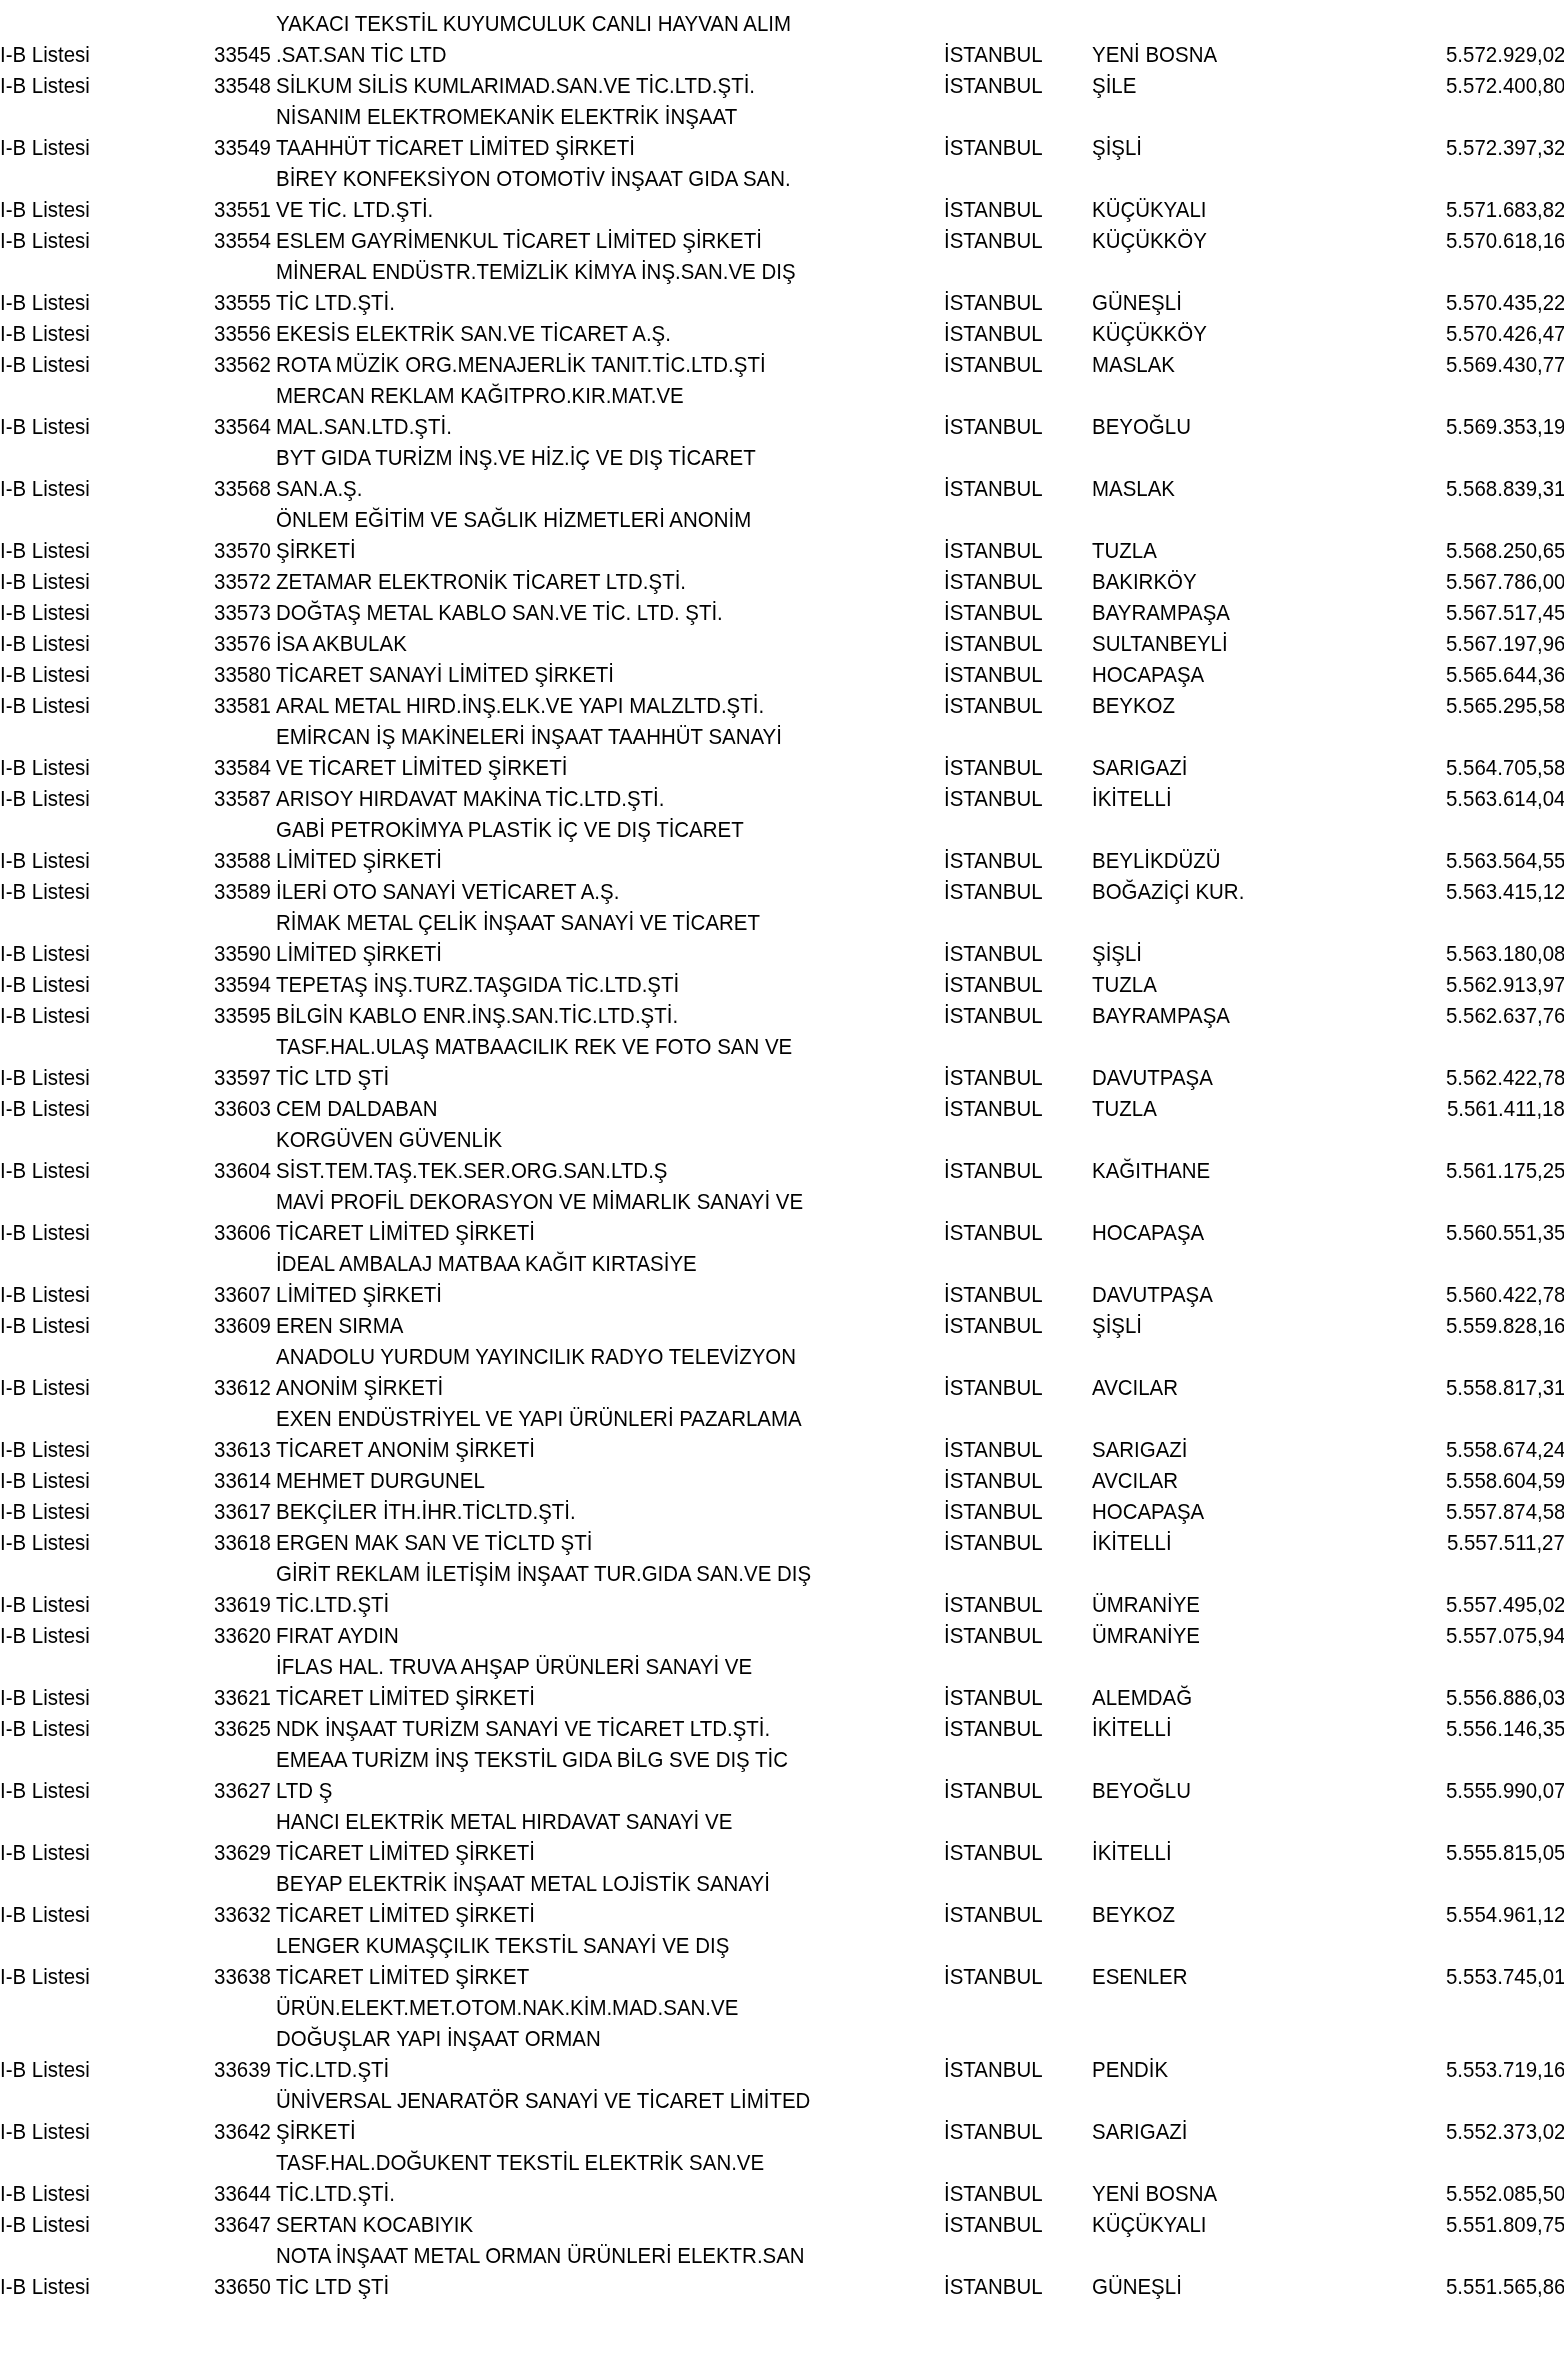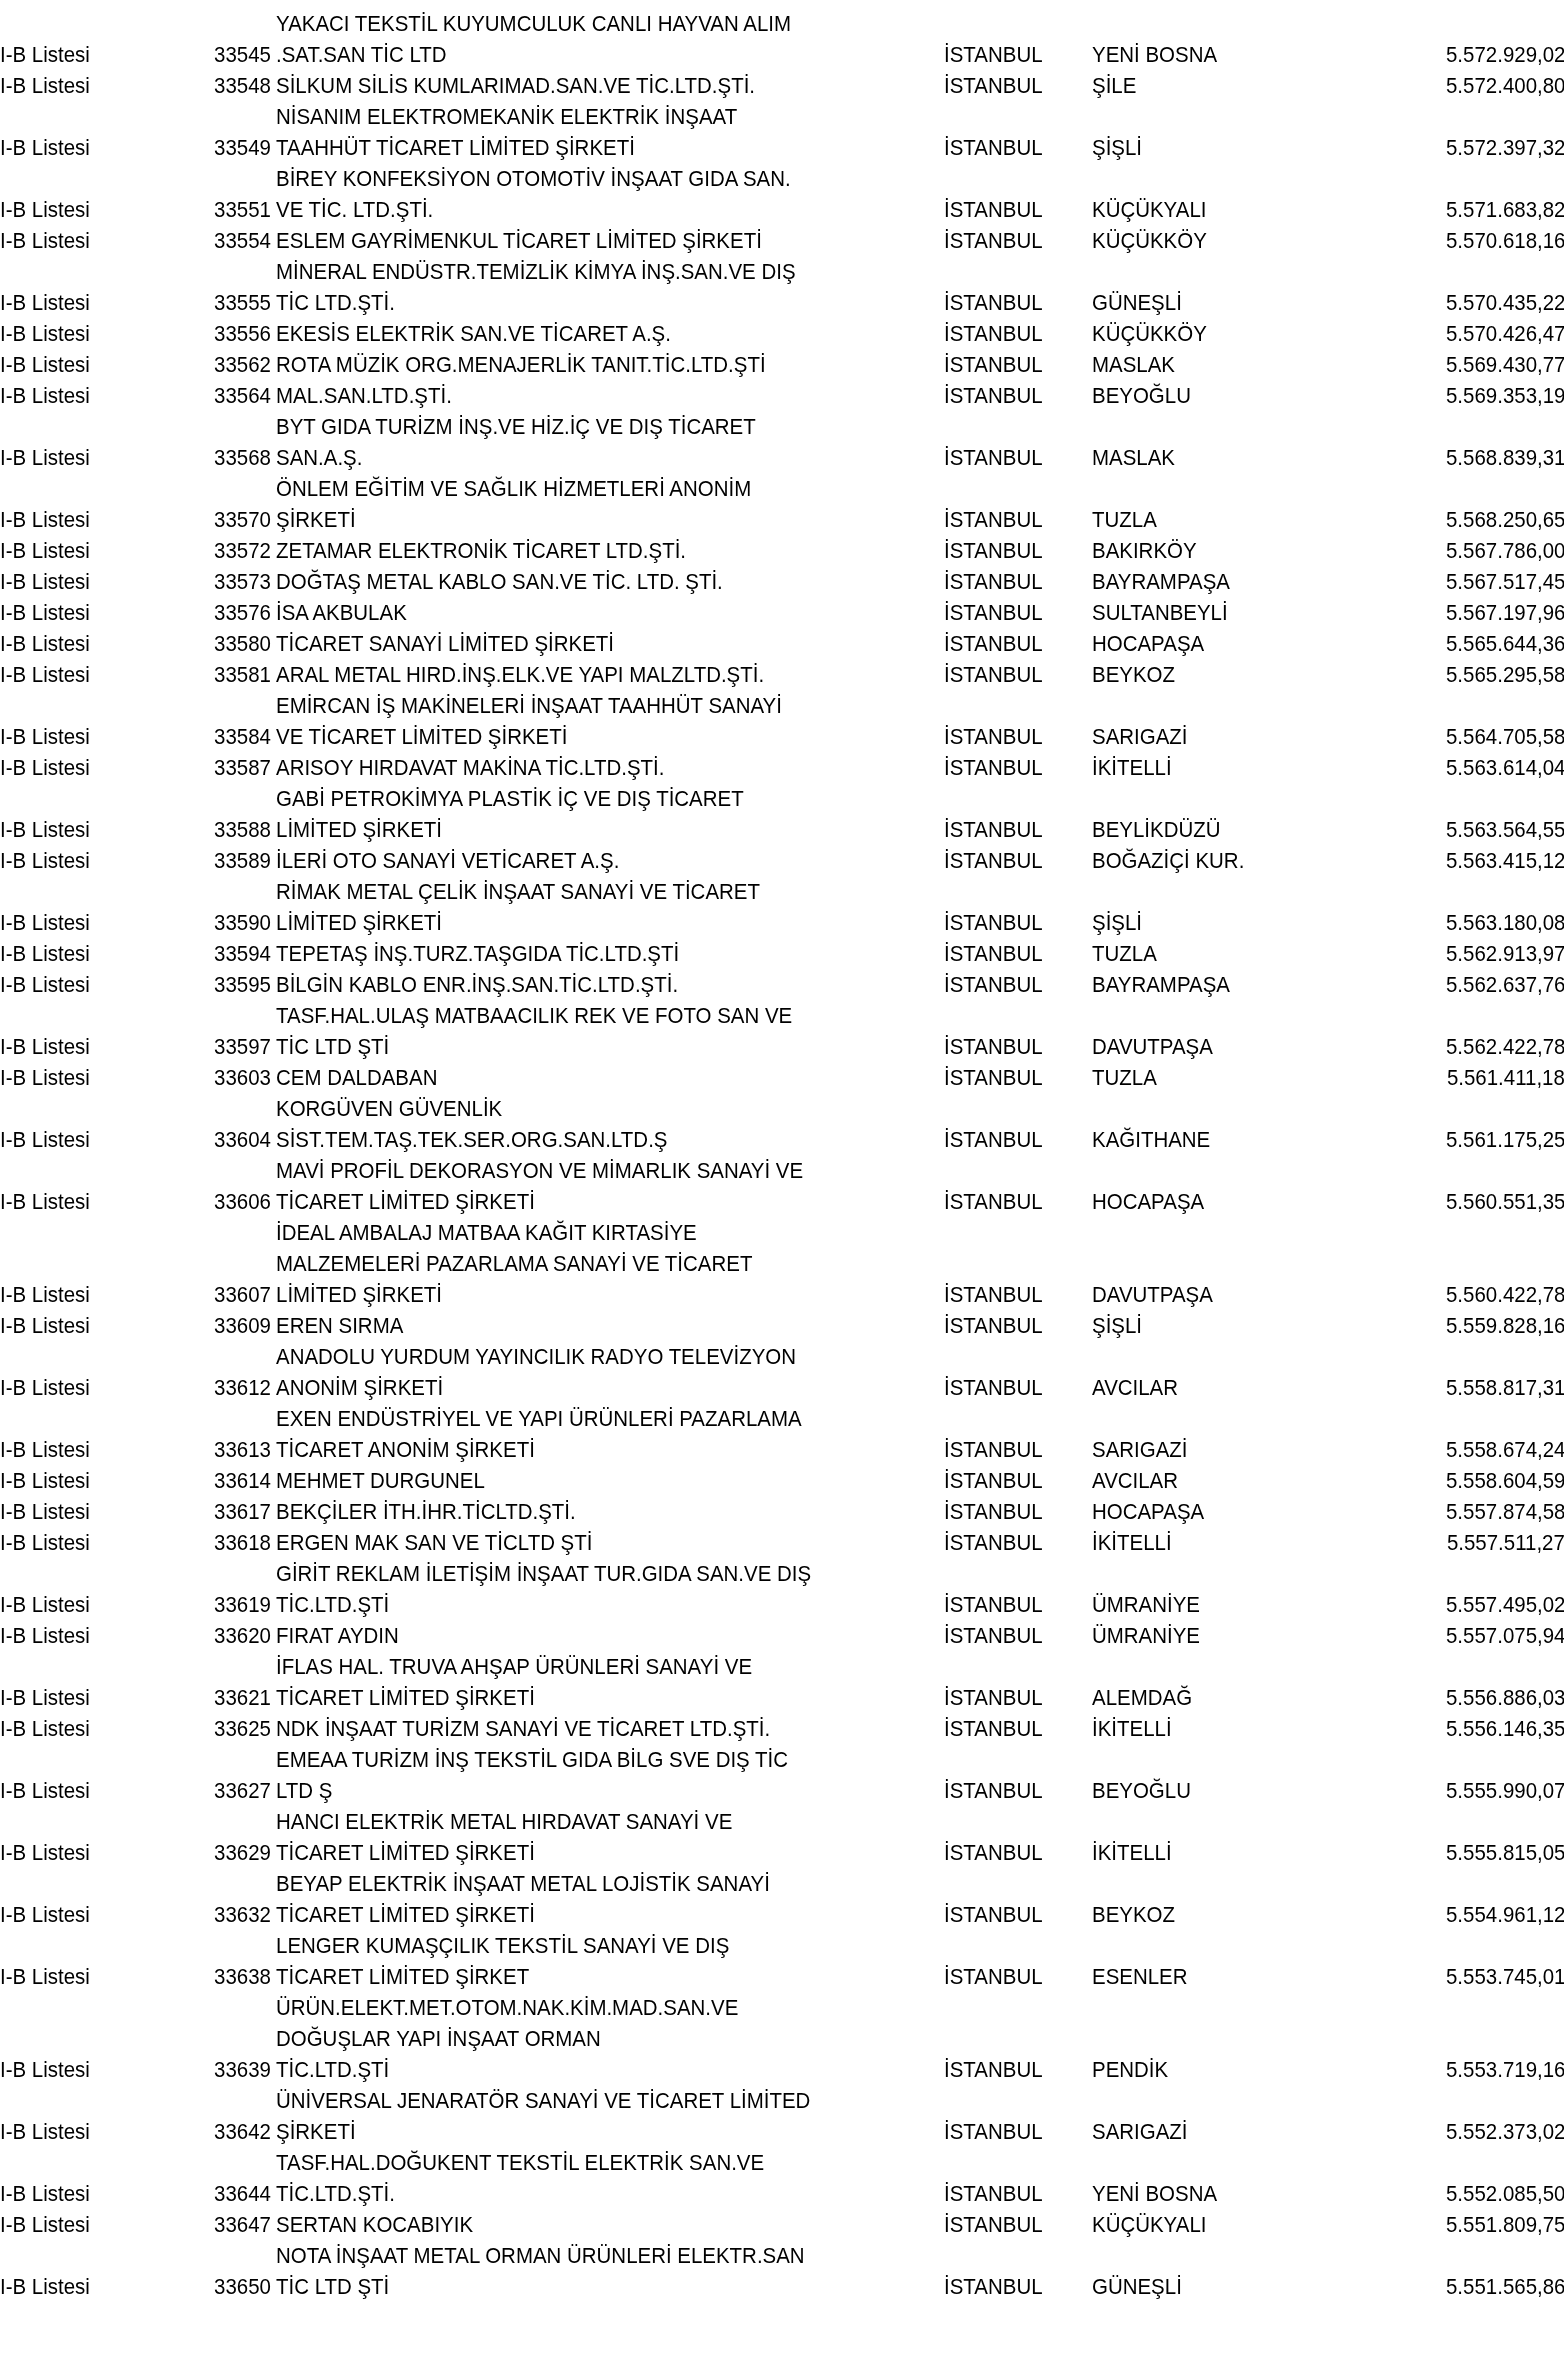--- a/index.html
+++ b/index.html
@@ -112,20 +112,23 @@
         <span class="c-list">I-B Listesi</span>
         <span class="c-no">33562</span>
         <span class="c-name">ROTA MÜZİK ORG.MENAJERLİK TANIT.TİC.LTD.ŞTİ</span>
         <span class="c-city">İSTANBUL</span>
         <span class="c-dist">MASLAK</span>
         <span class="c-amt">5.569.430,77</span>
       </div>
     </div>
     <div class="rec">
       <div class="line">
+        <span class="c-name">MERCAN REKLAM KAĞITPRO.KIR.MAT.VE</span>
+      </div>
+      <div class="line">
         <span class="c-list">I-B Listesi</span>
         <span class="c-no">33564</span>
         <span class="c-name">MAL.SAN.LTD.ŞTİ.</span>
         <span class="c-city">İSTANBUL</span>
         <span class="c-dist">BEYOĞLU</span>
         <span class="c-amt">5.569.353,19</span>
       </div>
     </div>
     <div class="rec">
       <div class="line">
@@ -327,23 +330,20 @@
         <span class="c-no">33606</span>
         <span class="c-name">TİCARET LİMİTED ŞİRKETİ</span>
         <span class="c-city">İSTANBUL</span>
         <span class="c-dist">HOCAPAŞA</span>
         <span class="c-amt">5.560.551,35</span>
       </div>
     </div>
     <div class="rec">
       <div class="line">
         <span class="c-name">İDEAL AMBALAJ MATBAA KAĞIT KIRTASİYE</span>
-      </div>
-      <div class="line">
-        <span class="c-name">MALZEMELERİ PAZARLAMA SANAYİ VE TİCARET</span>
       </div>
       <div class="line">
         <span class="c-list">I-B Listesi</span>
         <span class="c-no">33607</span>
         <span class="c-name">LİMİTED ŞİRKETİ</span>
         <span class="c-city">İSTANBUL</span>
         <span class="c-dist">DAVUTPAŞA</span>
         <span class="c-amt">5.560.422,78</span>
       </div>
     </div>

